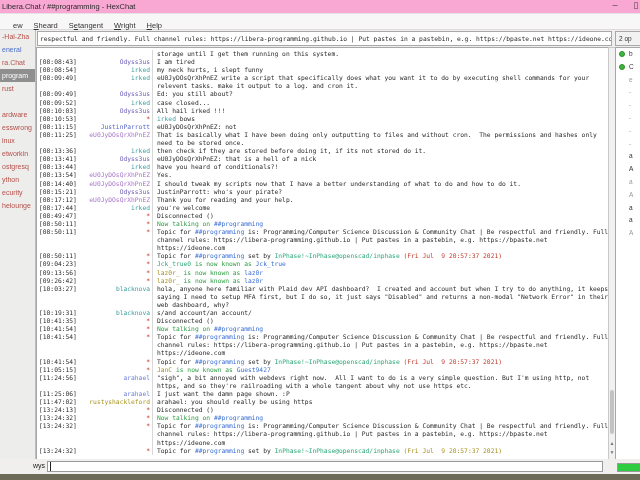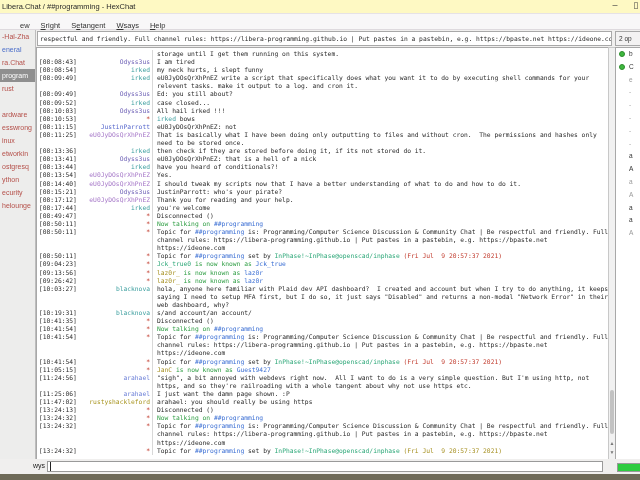--- a/index.html
+++ b/index.html
@@ -3,28 +3,28 @@
 <meta charset="utf-8">
 <style>
   html,body{margin:0;padding:0;}
   body{
     width:640px;height:480px;overflow:hidden;position:relative;
     background:#f0efee;
     font-family:"Liberation Sans", sans-serif;
     -webkit-font-smoothing:antialiased;
   }
   
-  .titlebar{position:absolute;left:0;top:0;width:640px;height:13px;background:#fef9c3;border-bottom:1px solid #e6e2e6;}
+  .titlebar{position:absolute;left:0;top:0;width:640px;height:13px;background:#f9a8d4;border-bottom:1px solid #e6e2e6;}
   .title-text{position:absolute;left:2px;top:2px;font-size:7.5px;color:#2a2a2a;white-space:nowrap;}
   .win-btn{position:absolute;top:0;width:22px;height:13px;text-align:center;font-size:9px;color:#444;line-height:11px;}
   .btn-min{left:604px;}
   .btn-cut{left:632px;width:8px;color:#444;}
   .menubar{position:absolute;left:0;top:14px;width:640px;height:15px;background:#f8f7f8;border-bottom:1px solid #dedade;}
   .menu-item{display:inline-block;font-size:7.5px;color:#333;margin-right:11px;line-height:15px;}
-  .menu-item:first-child{margin-left:20px;}
+  .menu-item:first-child{margin-left:13px;}
   .menu-item .u{text-decoration:underline;}
   
   .sidebar{position:absolute;left:0;top:30px;width:35px;height:432px;background:#ededec;border-right:1px solid #bdbdbd;overflow:hidden;}
   .side-item{height:13px;line-height:13px;font-size:7px;padding-left:2px;white-space:nowrap;overflow:hidden;}
   .s-red{color:#b5504a;}
   .s-blue{color:#4b6ec9;}
   .s-selected{background:#8f8f8f;color:#ffffff;}
   
   .topicbar{position:absolute;left:37px;top:31px;width:569px;height:13px;background:#ffffff;border:1px solid #a8a8a8;
     font-family:"DejaVu Sans Mono", monospace;font-size:6.3px;color:#2b2b2b;line-height:13px;
@@ -69,21 +69,21 @@
 </style>
 </head>
 <body>
 
 <div class="titlebar">
   <span class="title-text">Libera.Chat / ##programming - HexChat</span>
   <span class="win-btn btn-min">–</span>
   <span class="win-btn btn-cut">▯</span>
 </div>
 
-<div class="menubar" id="menubar"><span class="menu-item"><span>ew</span></span><span class="menu-item"><span class="u">S</span><span>right</span></span><span class="menu-item"><span>S</span><span class="u">e</span><span>tangent</span></span><span class="menu-item"><span class="u">W</span><span>says</span></span><span class="menu-item"><span class="u">H</span><span>elp</span></span></div>
+<div class="menubar" id="menubar"><span class="menu-item"><span>ew</span></span><span class="menu-item"><span class="u">S</span><span>heard</span></span><span class="menu-item"><span>S</span><span class="u">e</span><span>tangent</span></span><span class="menu-item"><span class="u">W</span><span>right</span></span><span class="menu-item"><span class="u">H</span><span>elp</span></span></div>
 
 <div class="sidebar" id="sidebar">
     <div class="side-item s-red">-Hal-Zha</div>
     <div class="side-item s-blue">eneral</div>
     <div class="side-item s-red">ra.Chat</div>
     <div class="side-item s-selected">program</div>
     <div class="side-item s-red">rust</div>
     <div class="side-item s-red"></div>
     <div class="side-item s-red">ardware</div>
     <div class="side-item s-red">esswrong</div>

